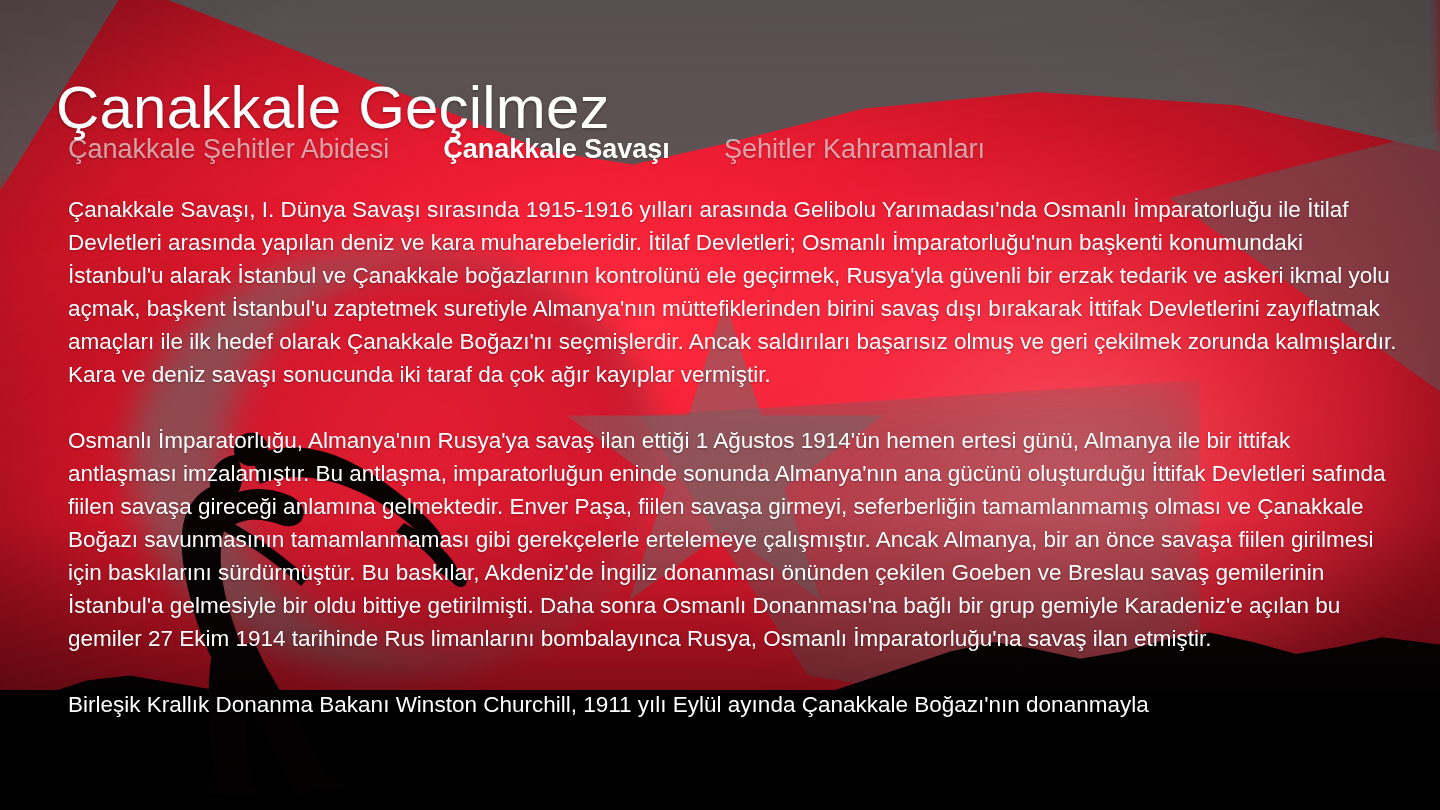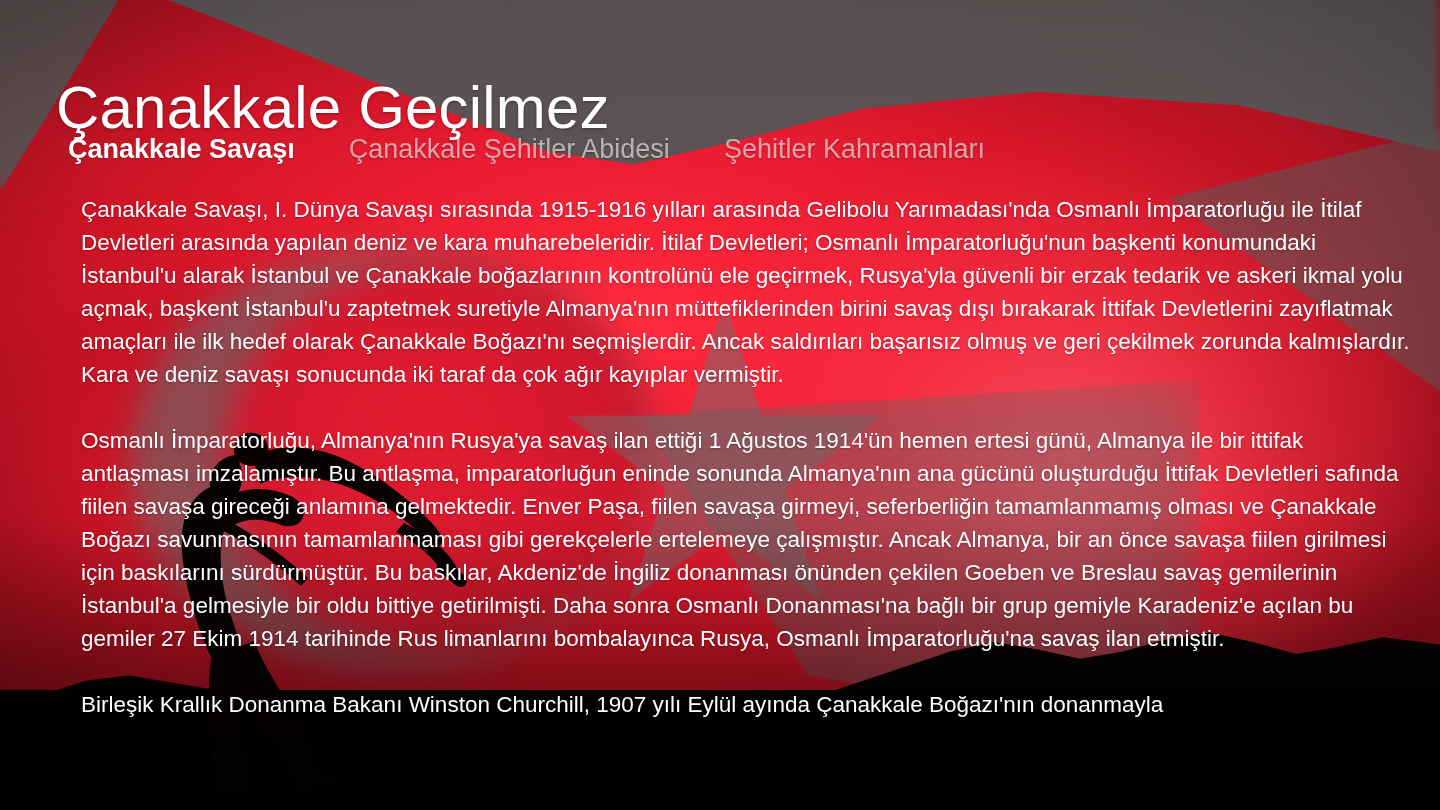--- a/index.html
+++ b/index.html
@@ -197,21 +197,20 @@
   .article {
     position: absolute;
     left: 68px;
     top: 193px;
     width: 1330px;
     font-size: 22.5px;
     line-height: 33px;
     font-weight: 400;
     color: #ffffff;
     text-shadow: 0 1px 2px rgba(0,0,0,.30);
-    margin-left: 13px;
   }
   .article p {
     margin: 0 0 33px 0;
   }
   .article p:last-child { margin-bottom: 0; }
 </style>
 </head>
 <body>
 
 <div class="app">
@@ -266,25 +265,25 @@
     </div>
 
     <div class="bg-vignette"></div>
   </div>
 
   <div class="content">
 
     <h1 class="page-title">Çanakkale Geçilmez</h1>
 
     <nav class="tabs">
+      <div class="tab inactive">Çanakkale Şehitler Abidesi</div>
       <div class="tab active">Çanakkale Savaşı</div>
-      <div class="tab inactive">Çanakkale Şehitler Abidesi</div>
       <div class="tab inactive">Şehitler Kahramanları</div>
     </nav>
 
     <div class="article">
       <p>Çanakkale Savaşı, I. Dünya Savaşı sırasında 1915-1916 yılları arasında Gelibolu Yarımadası'nda Osmanlı İmparatorluğu ile İtilaf Devletleri arasında yapılan deniz ve kara muharebeleridir. İtilaf Devletleri; Osmanlı İmparatorluğu'nun başkenti konumundaki İstanbul'u alarak İstanbul ve Çanakkale boğazlarının kontrolünü ele geçirmek, Rusya'yla güvenli bir erzak tedarik ve askeri ikmal yolu açmak, başkent İstanbul'u zaptetmek suretiyle Almanya'nın müttefiklerinden birini savaş dışı bırakarak İttifak Devletlerini zayıflatmak amaçları ile ilk hedef olarak Çanakkale Boğazı'nı seçmişlerdir. Ancak saldırıları başarısız olmuş ve geri çekilmek zorunda kalmışlardır. Kara ve deniz savaşı sonucunda iki taraf da çok ağır kayıplar vermiştir.</p>
       <p>Osmanlı İmparatorluğu, Almanya'nın Rusya'ya savaş ilan ettiği 1 Ağustos 1914'ün hemen ertesi günü, Almanya ile bir ittifak antlaşması imzalamıştır. Bu antlaşma, imparatorluğun eninde sonunda Almanya'nın ana gücünü oluşturduğu İttifak Devletleri safında fiilen savaşa gireceği anlamına gelmektedir. Enver Paşa, fiilen savaşa girmeyi, seferberliğin tamamlanmamış olması ve Çanakkale Boğazı savunmasının tamamlanmaması gibi gerekçelerle ertelemeye çalışmıştır. Ancak Almanya, bir an önce savaşa fiilen girilmesi için baskılarını sürdürmüştür. Bu baskılar, Akdeniz'de İngiliz donanması önünden çekilen Goeben ve Breslau savaş gemilerinin İstanbul'a gelmesiyle bir oldu bittiye getirilmişti. Daha sonra Osmanlı Donanması'na bağlı bir grup gemiyle Karadeniz'e açılan bu gemiler 27 Ekim 1914 tarihinde Rus limanlarını bombalayınca Rusya, Osmanlı İmparatorluğu'na savaş ilan etmiştir.</p>
-      <p>Birleşik Krallık Donanma Bakanı Winston Churchill, 1907 yılı Eylül ayında Çanakkale Boğazı'nın donanmayla</p>
+      <p>Birleşik Krallık Donanma Bakanı Winston Churchill, 1911 yılı Eylül ayında Çanakkale Boğazı'nın donanmayla</p>
     </div>
 
   </div>
 </div>
 
 </body></html>

